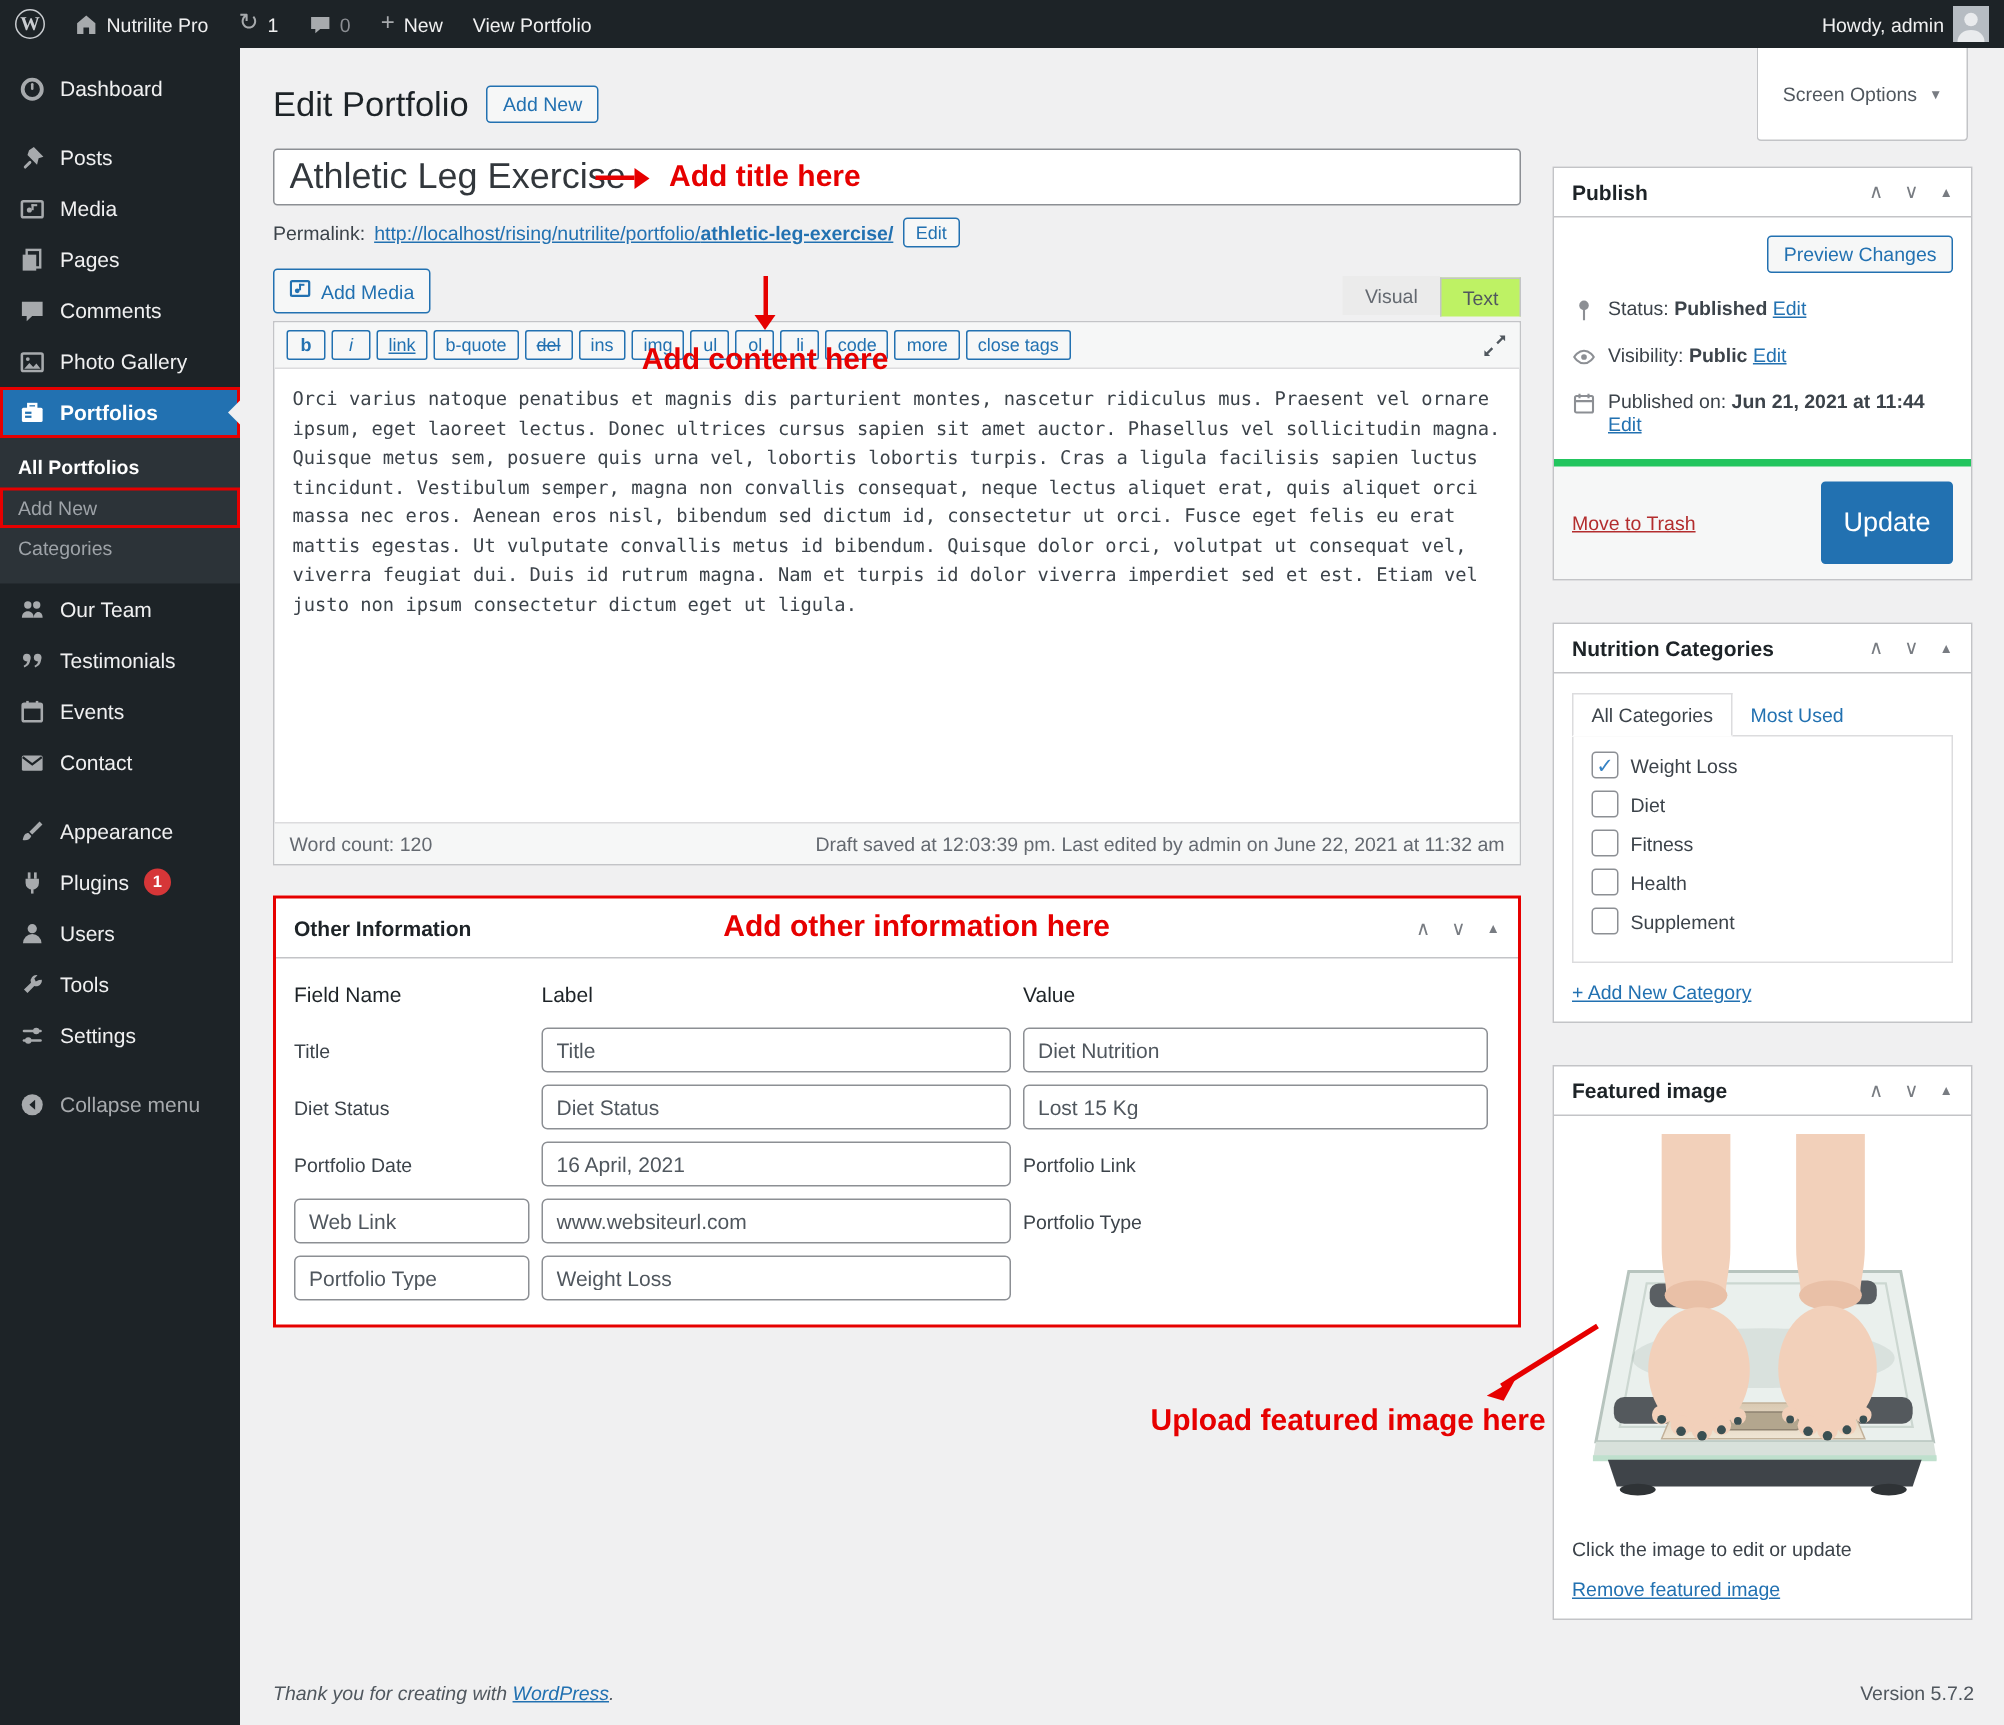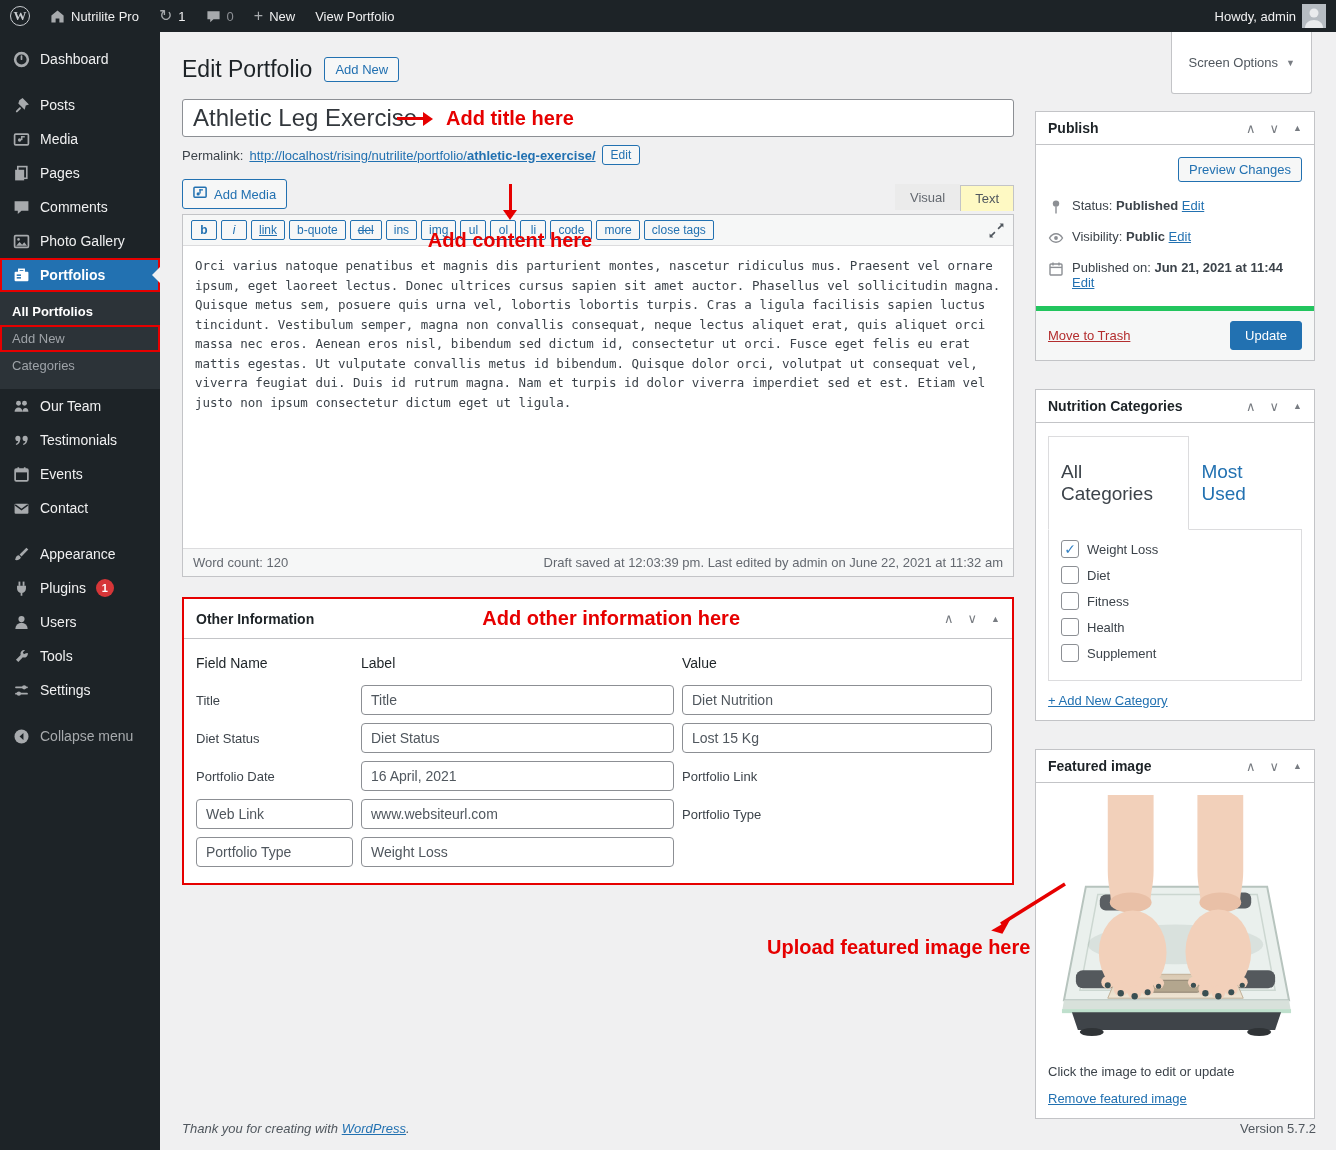--- a/index.html
+++ b/index.html
@@ -61,21 +61,21 @@
   
   #permalink-row { display:flex; align-items:center; gap:6px; margin-bottom:14px; }
   #permalink-row b { color:#2271b1; }
   .btn-xs { background:#f6f7f7; border:1px solid #2271b1; color:#2271b1; border-radius:3px; padding:2px 8px; font-size:12px; cursor:pointer; }
 
   
   #editor-tools { display:flex; align-items:center; justify-content:space-between;gap:12px; }
   #add-media { display:flex; align-items:center; gap:6px; background:#f6f7f7; border:1px solid #2271b1; color:#2271b1; border-radius:3px; padding:5px 10px; font-size:13px; cursor:pointer; margin-bottom:5px; }
   #editor-tabs { display:flex; }
   .etab { padding:5px 14px; font-size:13px; color:#646970; background:#ebebeb; border:1px solid transparent; border-bottom:none; cursor:pointer; }
-  .etab.active { background:#fef9c3; border-color:#c3c4c7; position:relative; top:1px; color:#50575e; }
+  .etab.active { background:#bef264; border-color:#c3c4c7; position:relative; top:1px; color:#50575e; }
   #editor-box { border:1px solid #c3c4c7; background:#fff; }
   #quicktags { background:#f6f7f7; border-bottom:1px solid #dcdcde; padding:5px 8px; display:flex; gap:4px; align-items:center; }
   .qt { background:#f6f7f7; border:1px solid #2271b1; color:#2271b1; border-radius:2px; padding:2px 7px; min-width:26px; font-size:12px; cursor:pointer; text-align:center; }
   .qt.b { font-weight:bold; } .qt.i { font-style:italic; } .qt.u { text-decoration:underline; } .qt.s { text-decoration:line-through; }
   #qt-expand { margin-left:auto; cursor:pointer; display:flex; }
   #editor-content { position:relative; height:302px; padding:10px 12px; font-family:"DejaVu Sans Mono","Liberation Mono",monospace; font-size:12.5px; line-height:19.5px; color:#3c434a; white-space:pre-wrap; overflow:hidden; cursor:text; }
   #content-ann { position:absolute; left:255px; top:152px; width:190px; text-align:center; font-size:20px; pointer-events:none; }
   .arrow-down { width:0; margin:0 auto 2px; display:flex; flex-direction:column; align-items:center; }
   .arrow-down .shaft { width:3px; height:26px; background:#e60000; }
   .arrow-down .head { width:0; height:0; border:7px solid transparent; border-top:10px solid #e60000; }
@@ -97,25 +97,25 @@
 
   
   .postbox { background:#fff; border:1px solid #c3c4c7; margin-bottom:28px; }
   .postbox .panel-head { border-bottom:1px solid #c3c4c7; }
   #publish-body { padding:12px; }
   #preview-row { text-align:right; margin-bottom:16px; }
   .pub-row { display:flex; align-items:flex-start; gap:8px; margin-bottom:14px; color:#3c434a; }
   .pub-row svg { flex:0 0 16px; margin-top:1px; }
   #publish-foot { background:#f6f7f7; border-top:5px solid #22c55e; padding:10px 12px; display:flex; align-items:center; justify-content:space-between; }
   .trash { color:#b32d2e; }
-  .btn-primary { background:#2271b1; border:1px solid #2271b1; color:#fff; border-radius:3px; padding:6px 14px; font-size:13px; cursor:pointer; }
+  .btn-primary { background:#2271b1; border:1px solid #2271b1; color:#fff; border-radius:3px; padding:16px 14px; font-size:18px; cursor:pointer; }
 
   #cat-body { padding:12px; }
   #cat-tabs { display:flex; align-items:flex-end; }
-  .cat-tab { padding:24px 12px; font-size:19px; cursor:pointer; }
+  .cat-tab { padding:6px 12px; font-size:13px; cursor:pointer; }
   .cat-tab.active { background:#fff; border:1px solid #dcdcde; border-bottom:1px solid #fff; color:#3c434a; position:relative; top:1px; }
   .cat-tab.link { color:#2271b1; }
   #cat-list { border:1px solid #dcdcde; padding:10px 12px; min-height:150px; }
   .cat-item { display:flex; align-items:center; gap:8px; margin-bottom:8px; cursor:pointer; }
   .cb { width:18px; height:18px; border:1px solid #8c8f94; border-radius:3px; background:#fff; display:inline-flex; align-items:center; justify-content:center; font-size:14px; color:transparent; font-weight:bold; }
   .cb.on { color:#3582c4; }
   #add-cat { display:inline-block; margin-top:12px; }
 
   #feat-body { padding:12px; }
   #featured-image { display:block; width:255px; height:255px; cursor:pointer; }

